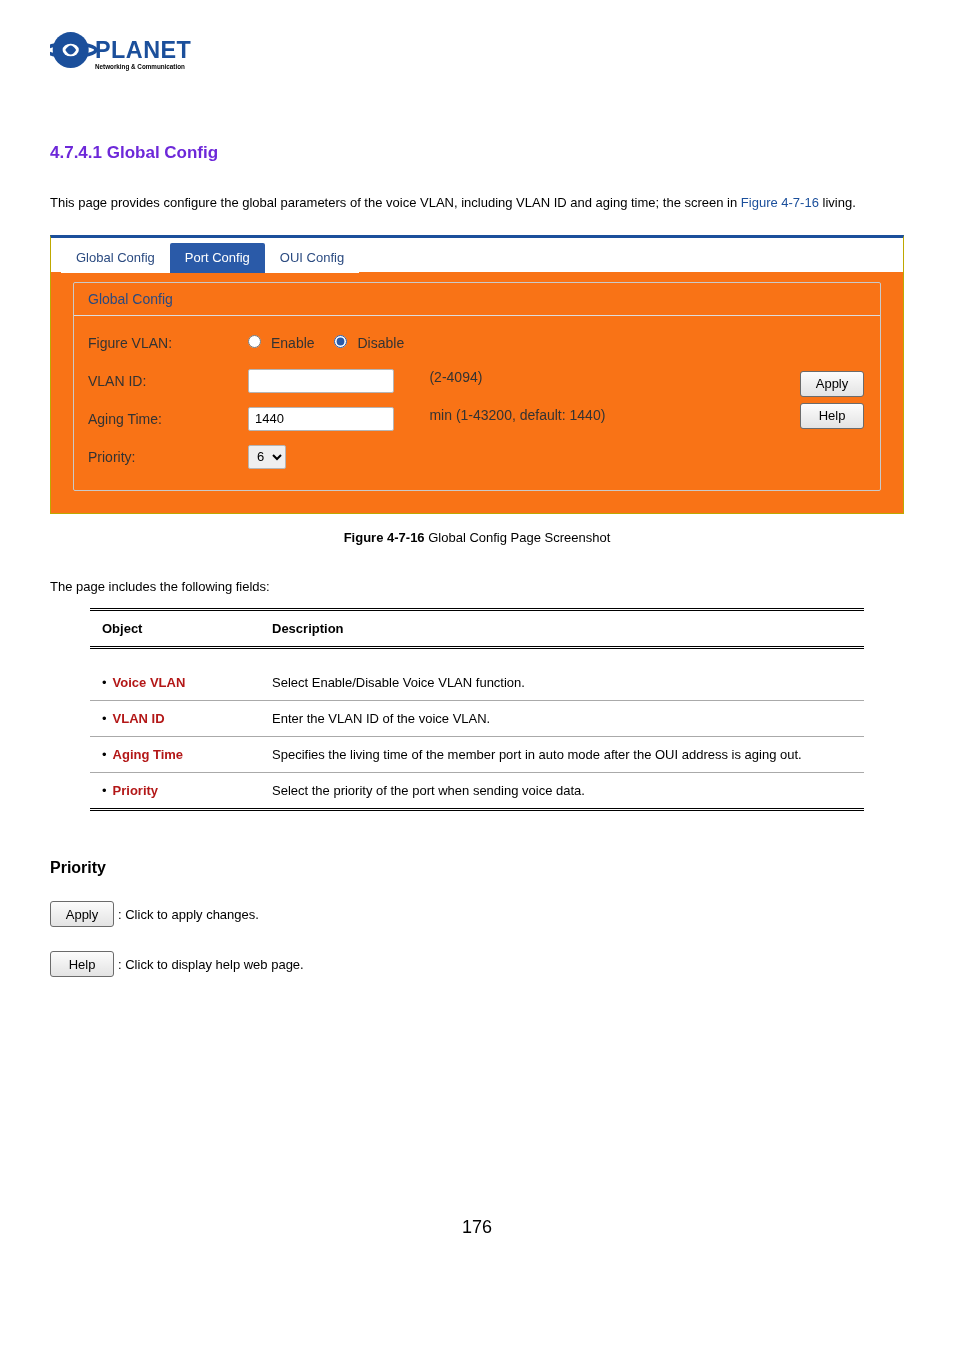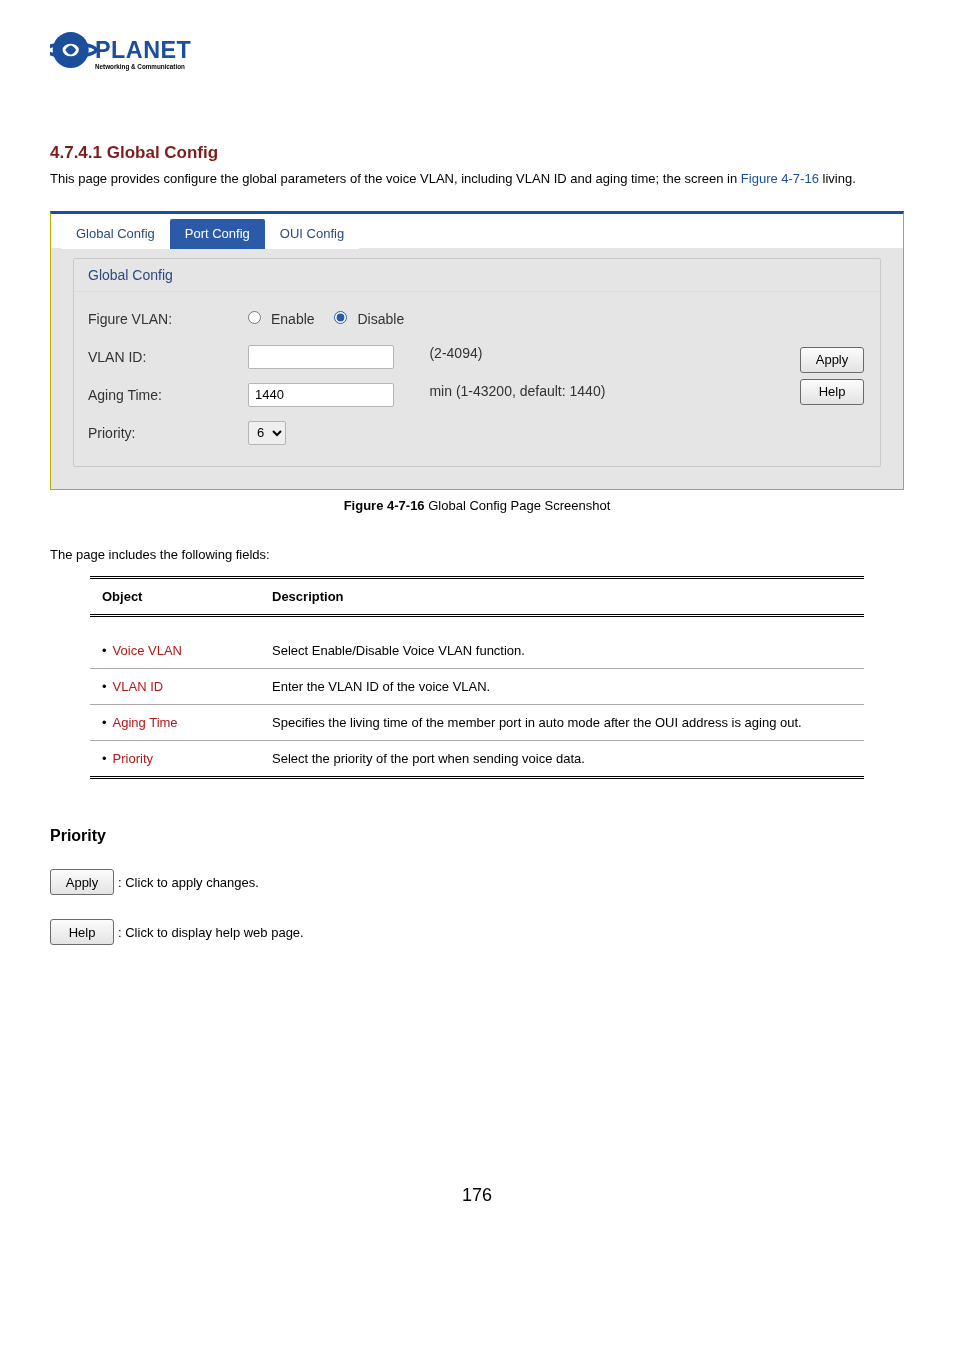--- a/index.html
+++ b/index.html
@@ -6,28 +6,28 @@
   body {
     font-family: Arial, Helvetica, sans-serif;
     font-size: 13px;
     color: #000;
     width: 954px;
     background: #fff;
     padding: 30px 50px 40px 50px;
   }
   .logo-wrap { margin-bottom: 60px; }
   .logo-svg { width: 180px; height: 50px; }
-  .section-title { font-size: 17px; color: #7f1d1d; font-weight: bold; margin-bottom: 6px; }
+  .section-title { font-size: 17px; color: #6d28d9; font-weight: bold; margin-bottom: 30px; }
   .intro { font-size: 13px; line-height: 1.5; margin-bottom: 22px; }
   .figlink { color: #1b4f9b; }
   .panel {
     border: 1px solid #bfa800;
     border-top: 3px solid #1b4f9b;
-    background: #e5e5e5;
-    margin-bottom: 8px;
+    background: #f97316;
+    margin-bottom: 16px;
   }
   .tabs { display: flex; height: 34px; background: #fff; padding: 4px 10px 0 10px; gap: 0; }
   .tab {
     padding: 6px 14px;
     font-size: 13px;
     color: #2a4a80;
     background: #fff;
     border: 1px solid transparent;
     cursor: pointer;
     position: relative;
@@ -76,21 +76,21 @@
   table.obj { width: 100%; border-collapse: collapse; }
   table.obj thead th {
     text-align: left; font-weight: bold; padding: 10px 12px;
     border-top: 3px double #000; border-bottom: 1px solid #aaa;
   }
   table.obj td { padding: 10px 12px; border-bottom: 1px solid #aaa; vertical-align: top; }
   table.obj tbody tr:first-child td { border-top: 3px double #000; }
   table.obj tbody td.sep { height: 18px; padding:0; border:0; border-top:1px solid #aaa; }
   table.obj tbody tr.last td { border-bottom: 3px double #000; }
   .obj-col { width: 170px; }
-  .obj-label { color: #b31717; font-weight: normal; }
+  .obj-label { color: #b31717; font-weight: bold; }
   .bullet { color:#000; font-weight: normal; margin-right: 6px; }
   .btns-section-title { font-size: 16px; font-weight: bold; margin: 4px 0 24px 0; }
   .btn-line { display: flex; align-items: center; gap: 4px; margin-bottom: 24px; }
   .btn-img {
     width: 64px; height: 26px;
     border: 1px solid #6b6b6b; border-radius: 3px;
     background: linear-gradient(#fcfcfc,#e3e3e3);
     font-size: 13px; display:inline-flex; align-items:center; justify-content:center;
   }
   .pagenum { text-align: center; margin-top: 240px; font-size: 18px; }

